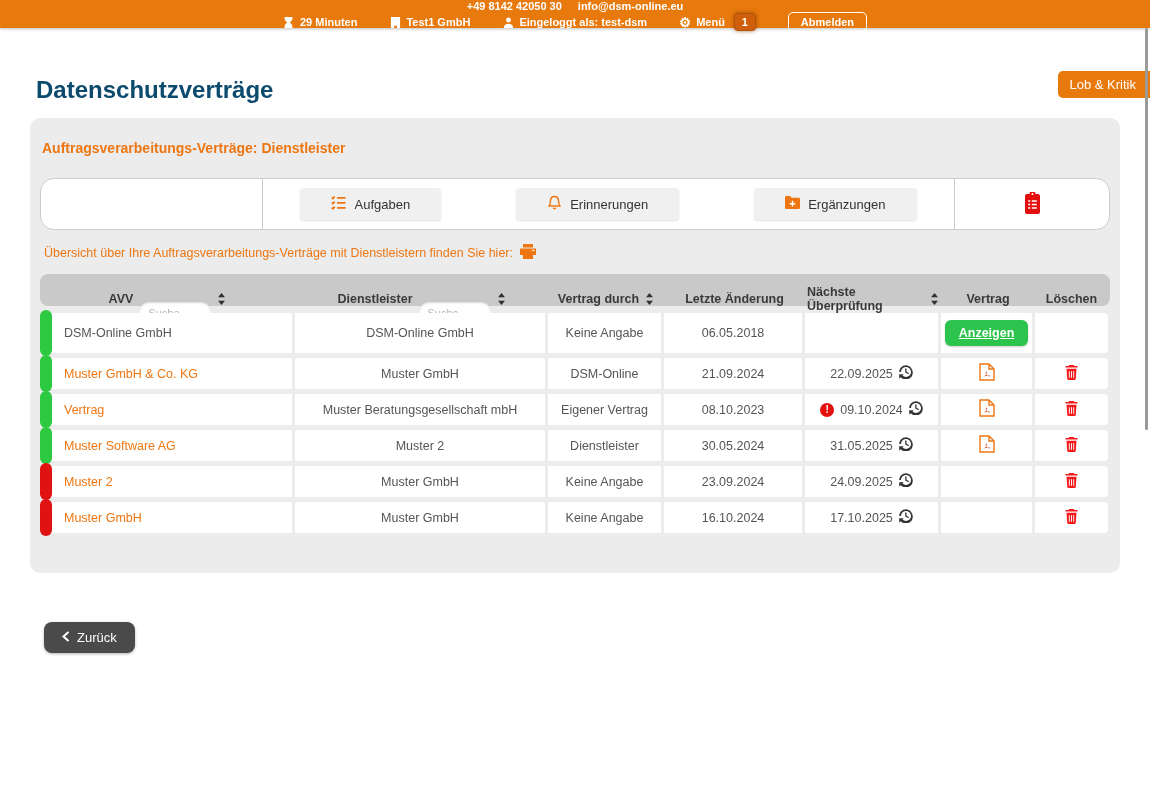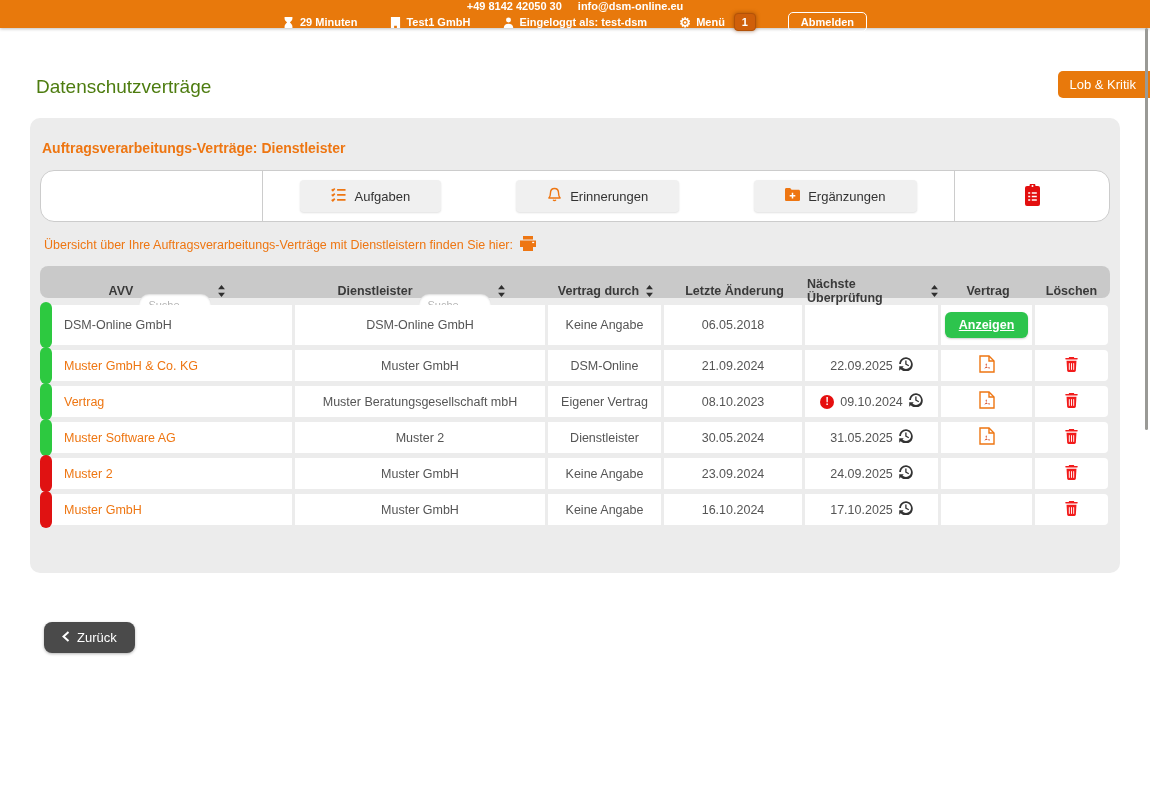--- a/index.html
+++ b/index.html
@@ -25,34 +25,34 @@
     box-shadow:0 0 4px rgba(120,50,0,.6);
   }
   .logout-btn{
     background:transparent; border:1.5px solid #fff; color:#fff; font-weight:bold;
     font-size:11px; padding:3px 12px; border-radius:5px; cursor:pointer;
     font-family:"Liberation Sans", sans-serif;
   }
 
   
   .page-title{
-    position:absolute; top:76px; left:36px; font-size:19px; font-weight:normal; color:#4d7c0f;
+    position:absolute; top:76px; left:36px; font-size:24px; font-weight:bold; color:#0c4a6e;
   }
   .feedback-btn{
     position:absolute; top:71px; right:0; height:27px; padding:0 14px 0 12px;
     background:#e8790c; color:#fff; font-size:13px; border:none;
     border-radius:5px 0 0 5px; cursor:pointer; font-family:"Liberation Sans", sans-serif;
   }
 
   
   .panel{
     position:absolute; top:118px; left:30px; width:1090px; height:455px;
     background:#ececec; border-radius:10px; padding:14px 10px 0 10px;
   }
-  .panel-heading{ color:#ee7612; font-size:14px; font-weight:bold; margin:8px 0 14px 2px; }
+  .panel-heading{ color:#ee7612; font-size:14px; font-weight:bold; margin:8px 0 22px 2px; }
 
   .toolbar{
     display:flex; height:52px; background:#fff; border:1px solid #ccc;
     border-radius:14px; overflow:hidden; align-items:stretch;
   }
   .toolbar-section{ display:flex; align-items:center; justify-content:space-around; }
   .toolbar-sec-empty{ width:222px; border-right:1px solid #ccc; }
   .toolbar-sec-buttons{ flex:1; }
   .toolbar-sec-right{ width:155px; border-left:1px solid #ccc; justify-content:center; }
   .tool-btn{

